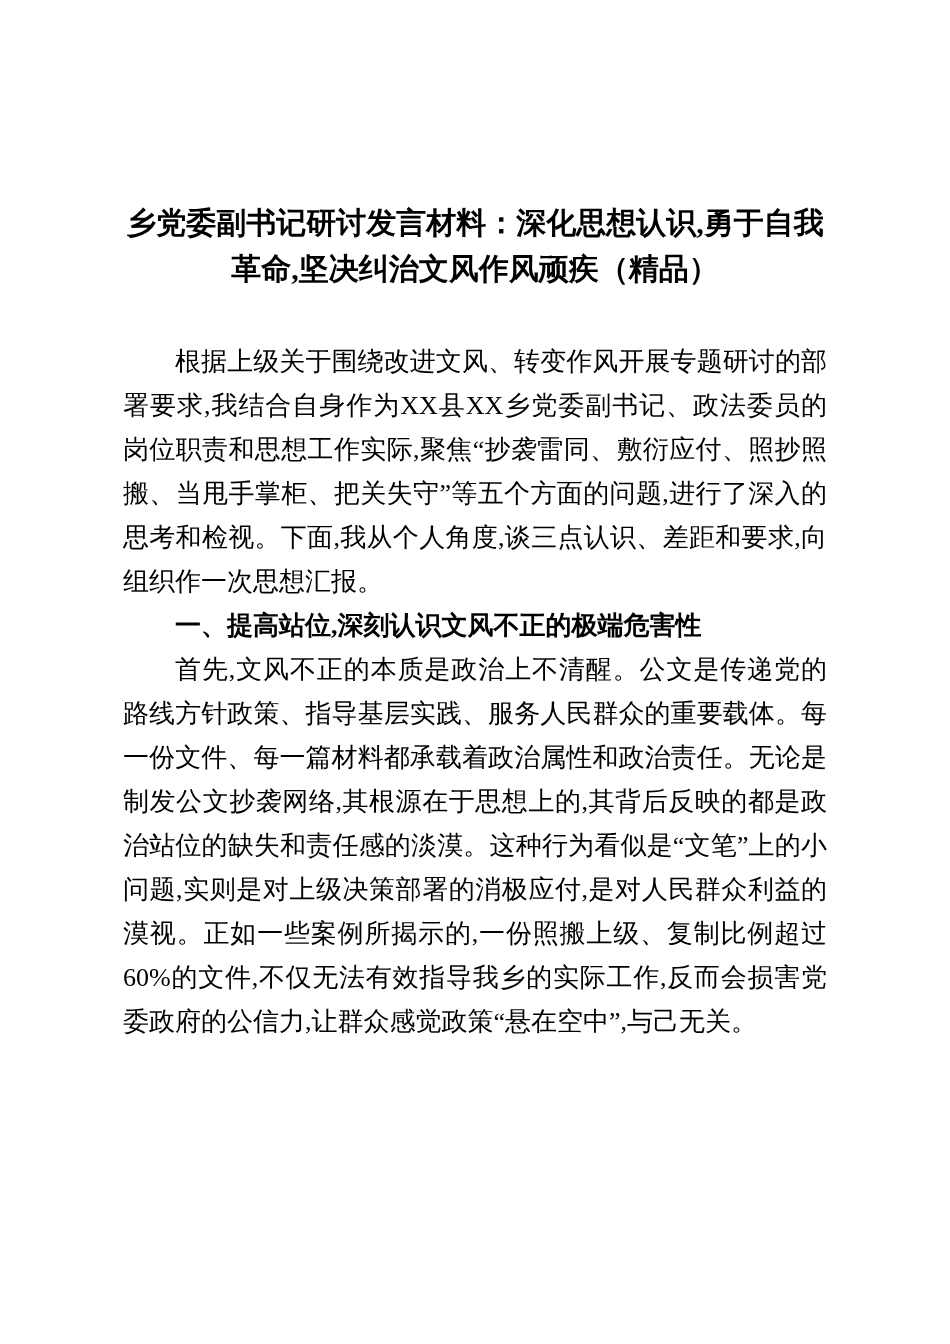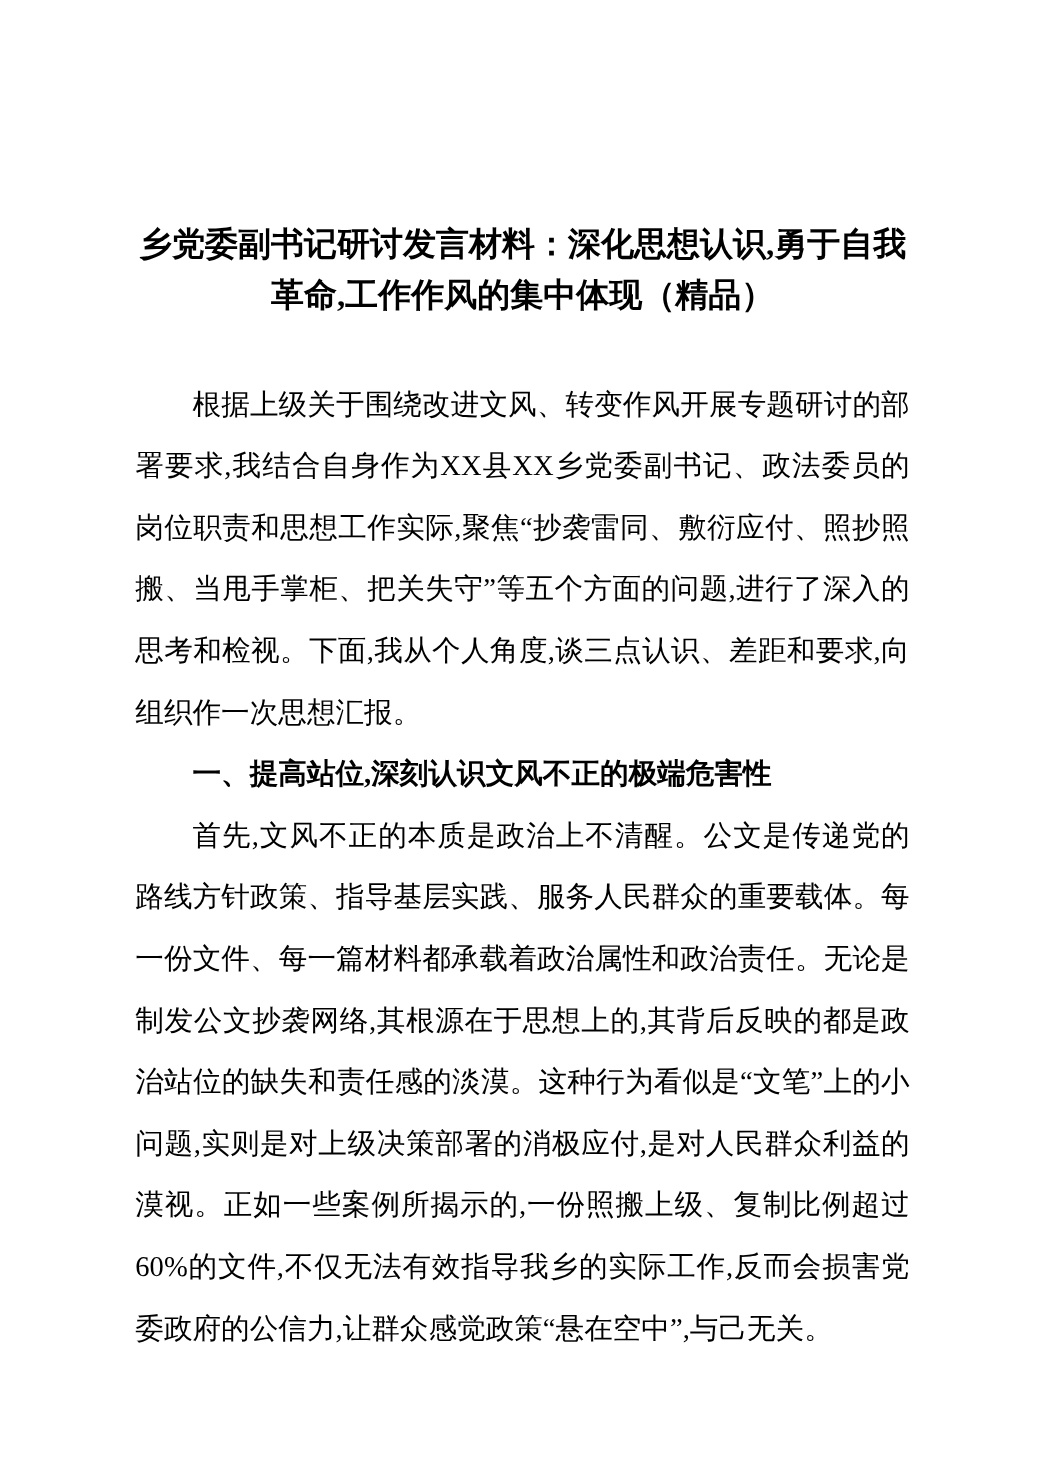--- a/index.html
+++ b/index.html
@@ -28,21 +28,21 @@
     text-align: center;
     letter-spacing: 0;
   }
   .doc-title .title-line {
     display: block;
     white-space: nowrap;
   }
   .doc-body {
     margin-top: 48px;
     font-size: 26px;
-    line-height: 56px;
+    line-height: 44px;
     text-align: justify;
   }
   p.para {
     margin: 0;
     padding: 0;
     text-indent: 2em;
     text-align: justify;
   }
   p.section-heading {
     margin: 0;
@@ -52,21 +52,21 @@
     text-align: left;
   }
 </style>
 </head>
 <body>
 
 <div class="page">
 
   <h1 class="doc-title">
     <span class="title-line">乡党委副书记研讨发言材料：深化思想认识,勇于自我</span>
-    <span class="title-line">革命,工作作风的集中体现（精品）</span>
+    <span class="title-line">革命,坚决纠治文风作风顽疾（精品）</span>
   </h1>
 
   <div class="doc-body">
 
     <p class="para">根据上级关于围绕改进文风、转变作风开展专题研讨的部署要求,我结合自身作为XX县XX乡党委副书记、政法委员的岗位职责和思想工作实际,聚焦“抄袭雷同、敷衍应付、照抄照搬、当甩手掌柜、把关失守”等五个方面的问题,进行了深入的思考和检视。下面,我从个人角度,谈三点认识、差距和要求,向组织作一次思想汇报。</p>
 
     <p class="section-heading">一、提高站位,深刻认识文风不正的极端危害性</p>
 
 
     <p class="para">首先,文风不正的本质是政治上不清醒。公文是传递党的路线方针政策、指导基层实践、服务人民群众的重要载体。每一份文件、每一篇材料都承载着政治属性和政治责任。无论是制发公文抄袭网络,其根源在于思想上的,其背后反映的都是政治站位的缺失和责任感的淡漠。这种行为看似是“文笔”上的小问题,实则是对上级决策部署的消极应付,是对人民群众利益的漠视。正如一些案例所揭示的,一份照搬上级、复制比例超过60%的文件,不仅无法有效指导我乡的实际工作,反而会损害党委政府的公信力,让群众感觉政策“悬在空中”,与己无关。</p>

